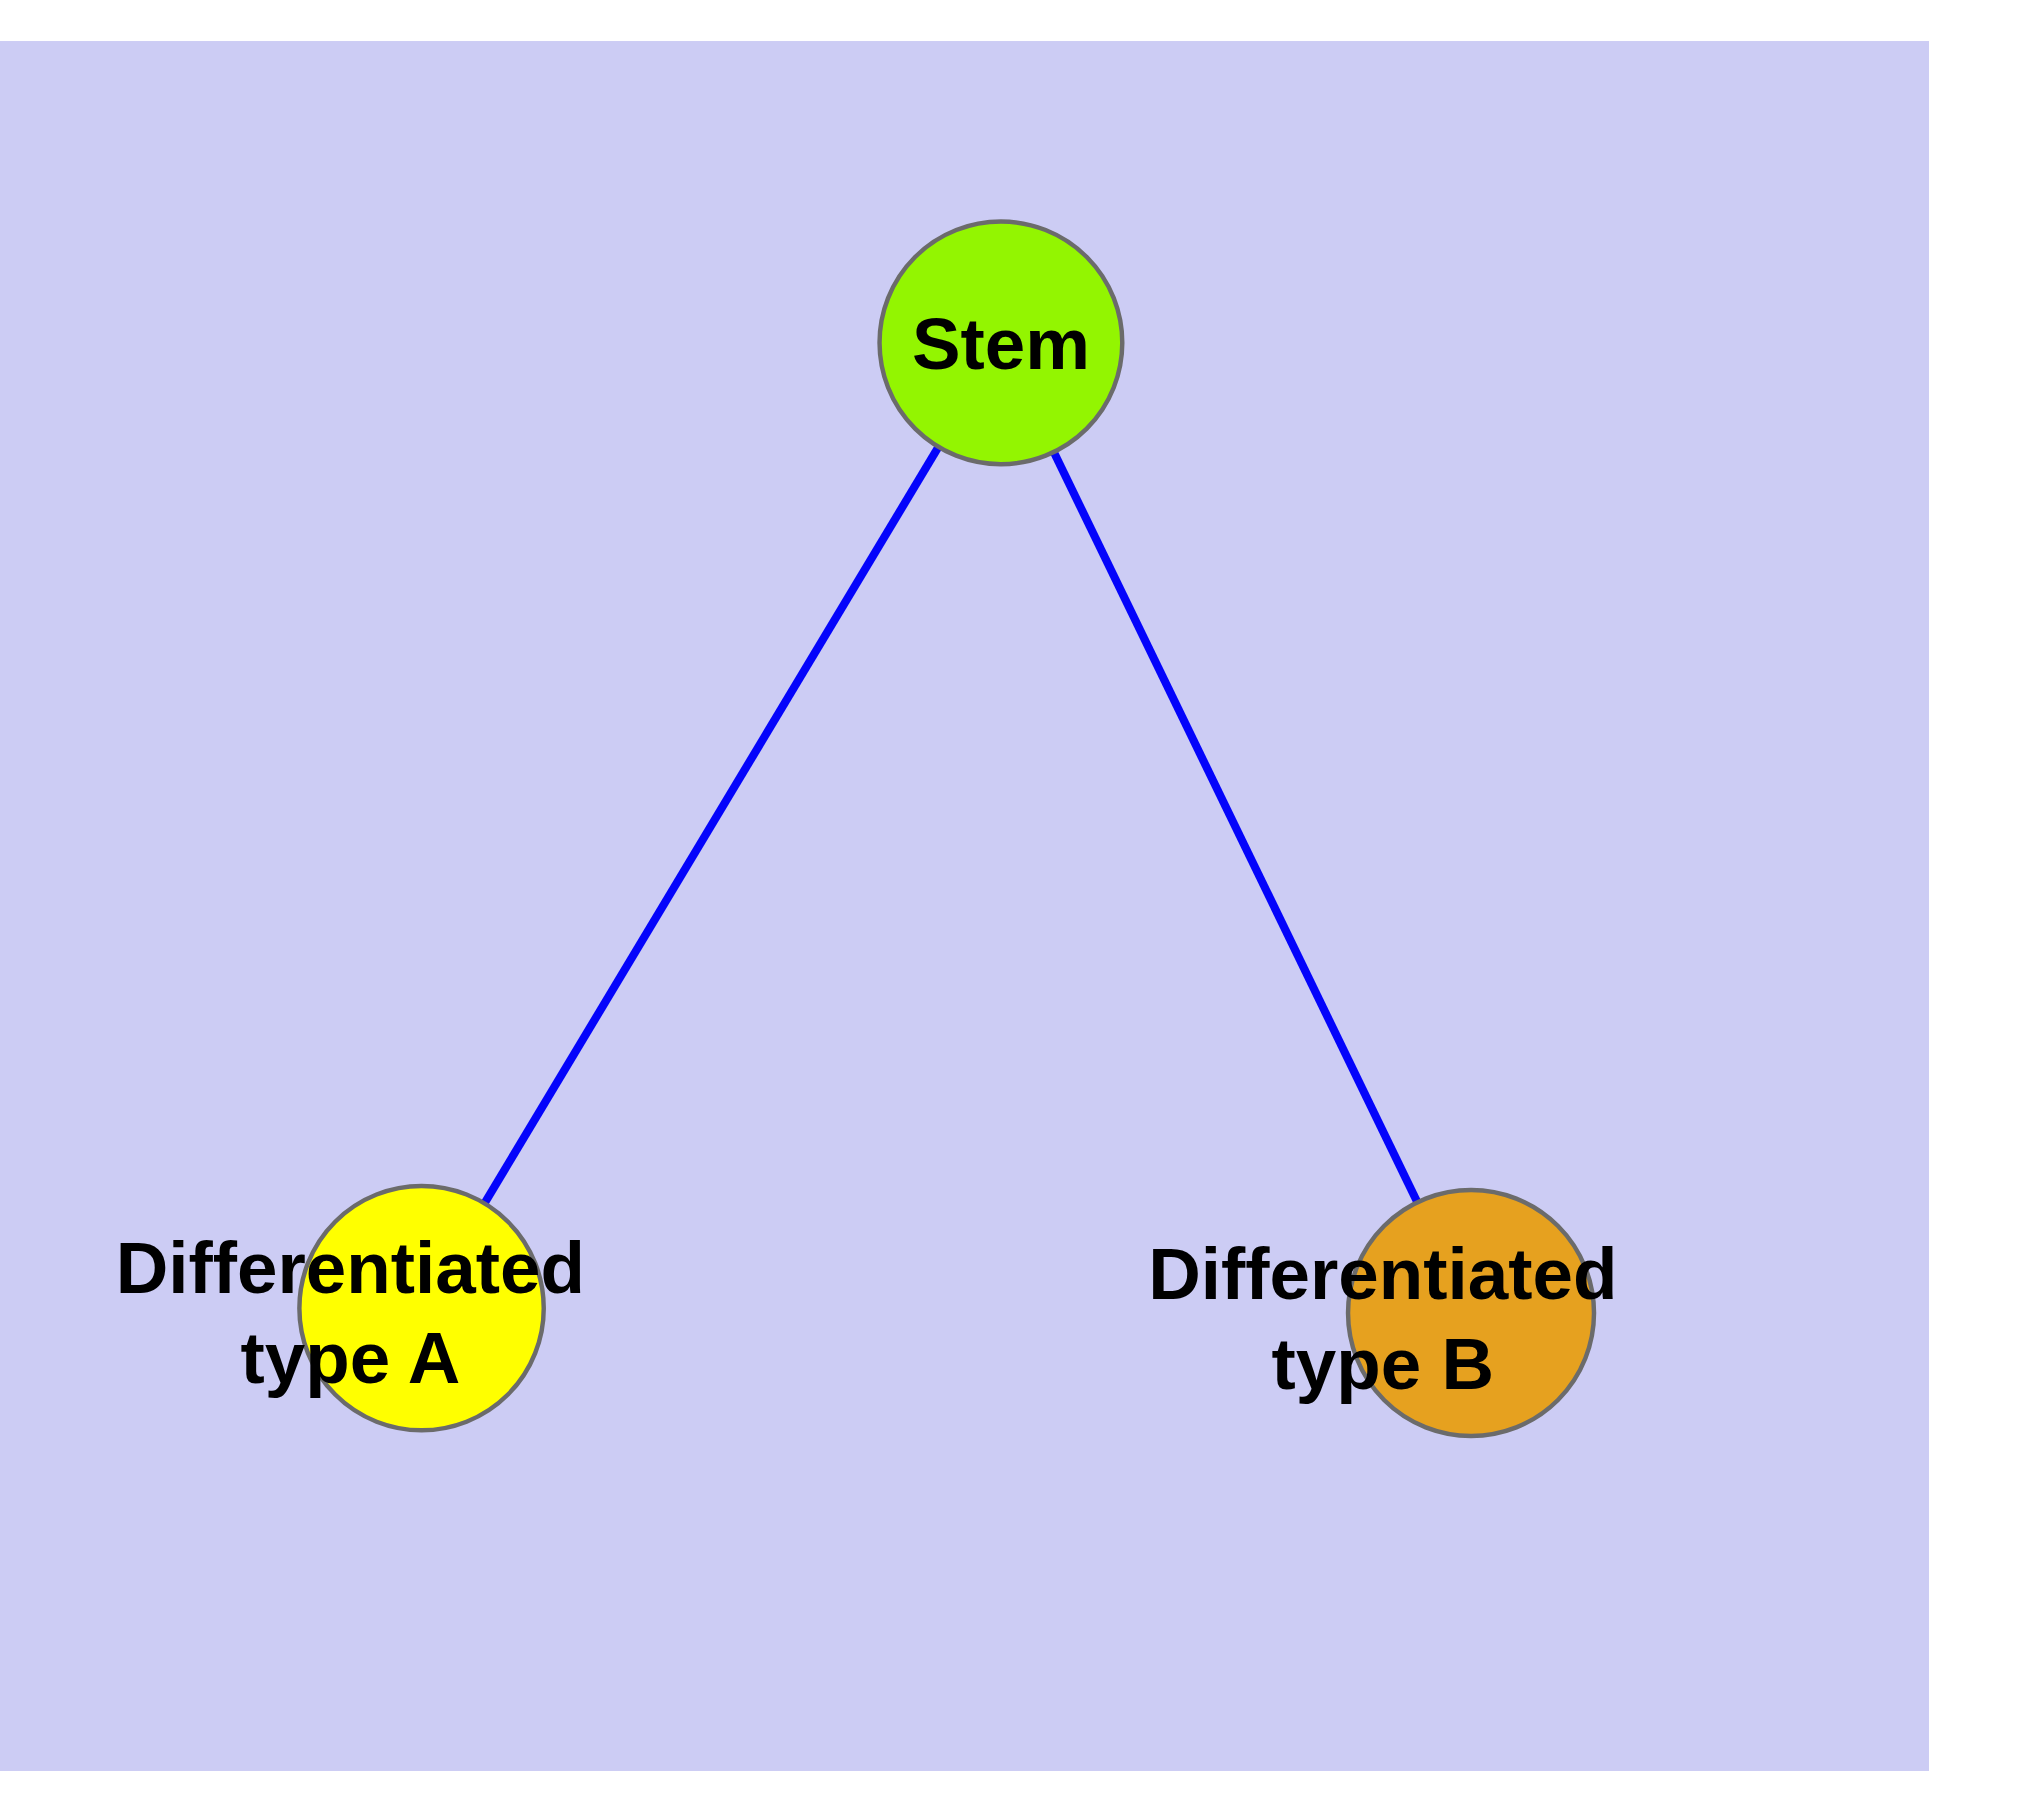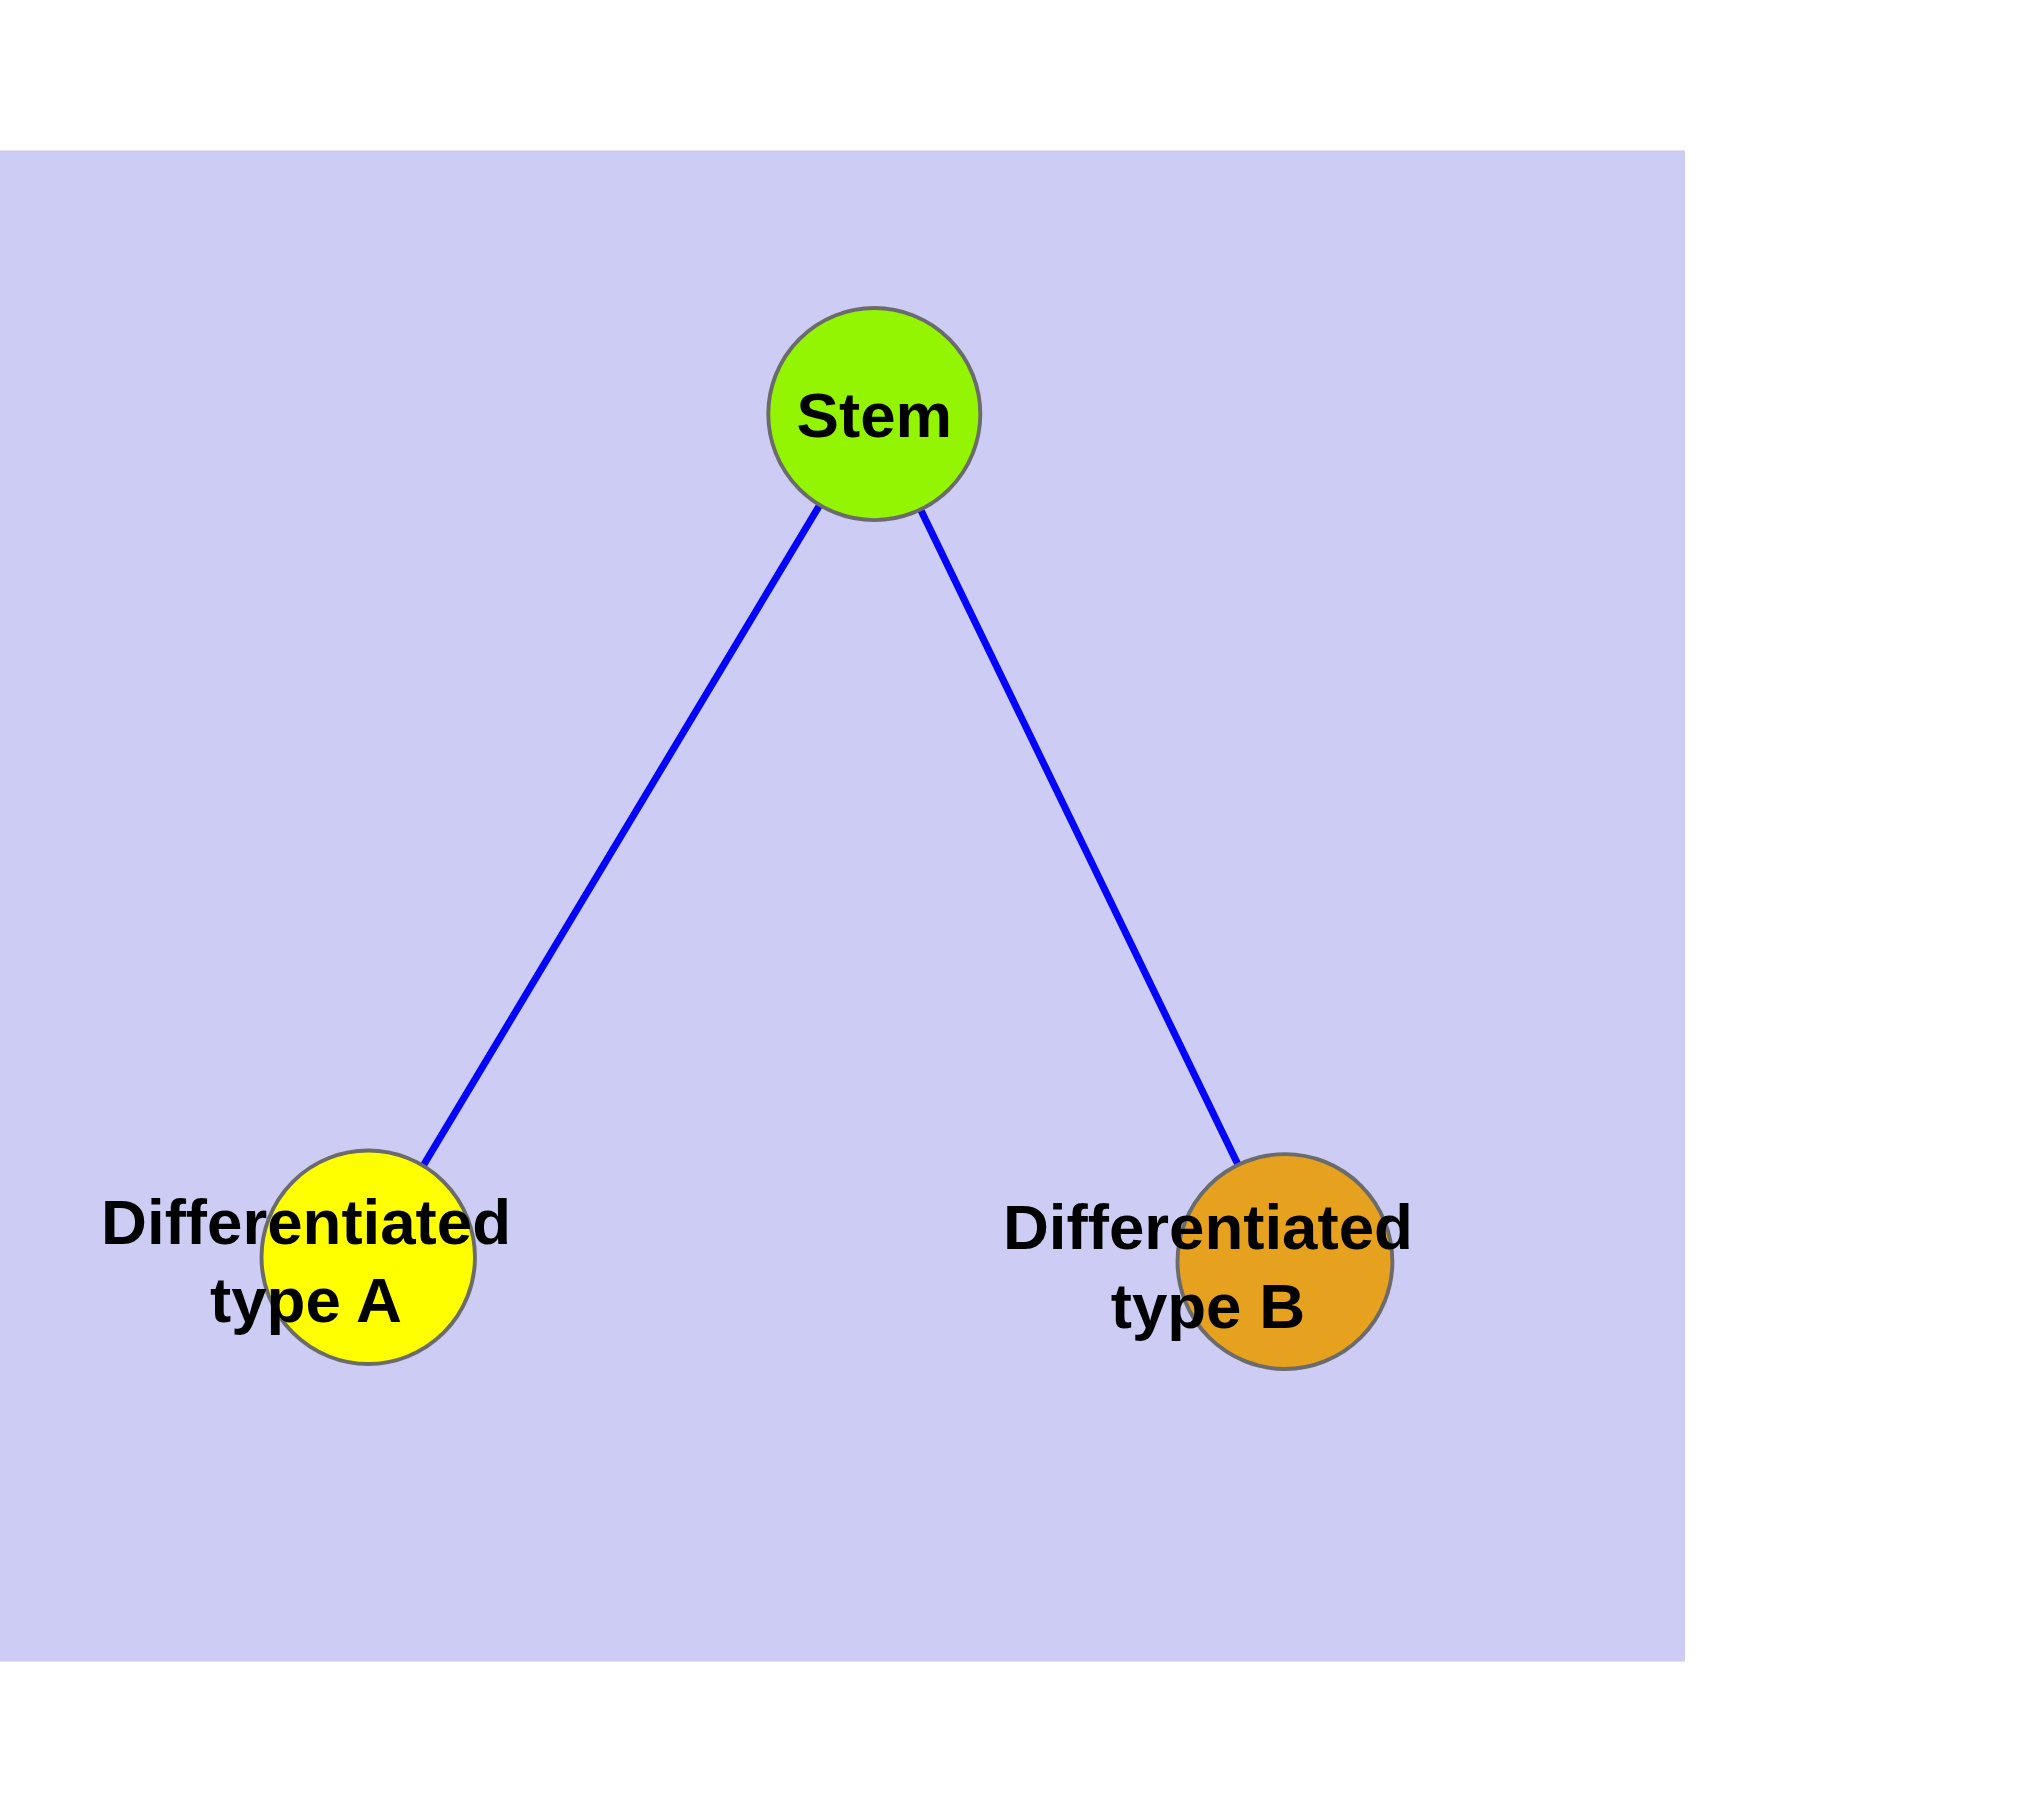--- a/index.html
+++ b/index.html
@@ -1,21 +1,21 @@
 <!DOCTYPE html>
 <html style="font-size:13.6px"><head>
 <meta charset="utf-8">
 <style>
   html, body {
     margin: 0;
     padding: 0;
   }
   .canvas {
     position: relative;
-    width: 1685px;
+    width: 1929px;
     height: 1812px;
     overflow: hidden;
   }
   .canvas svg {
     display: block;
     width: 100%;
     height: 100%;
   }
   .edge {
     stroke-width: 10;

